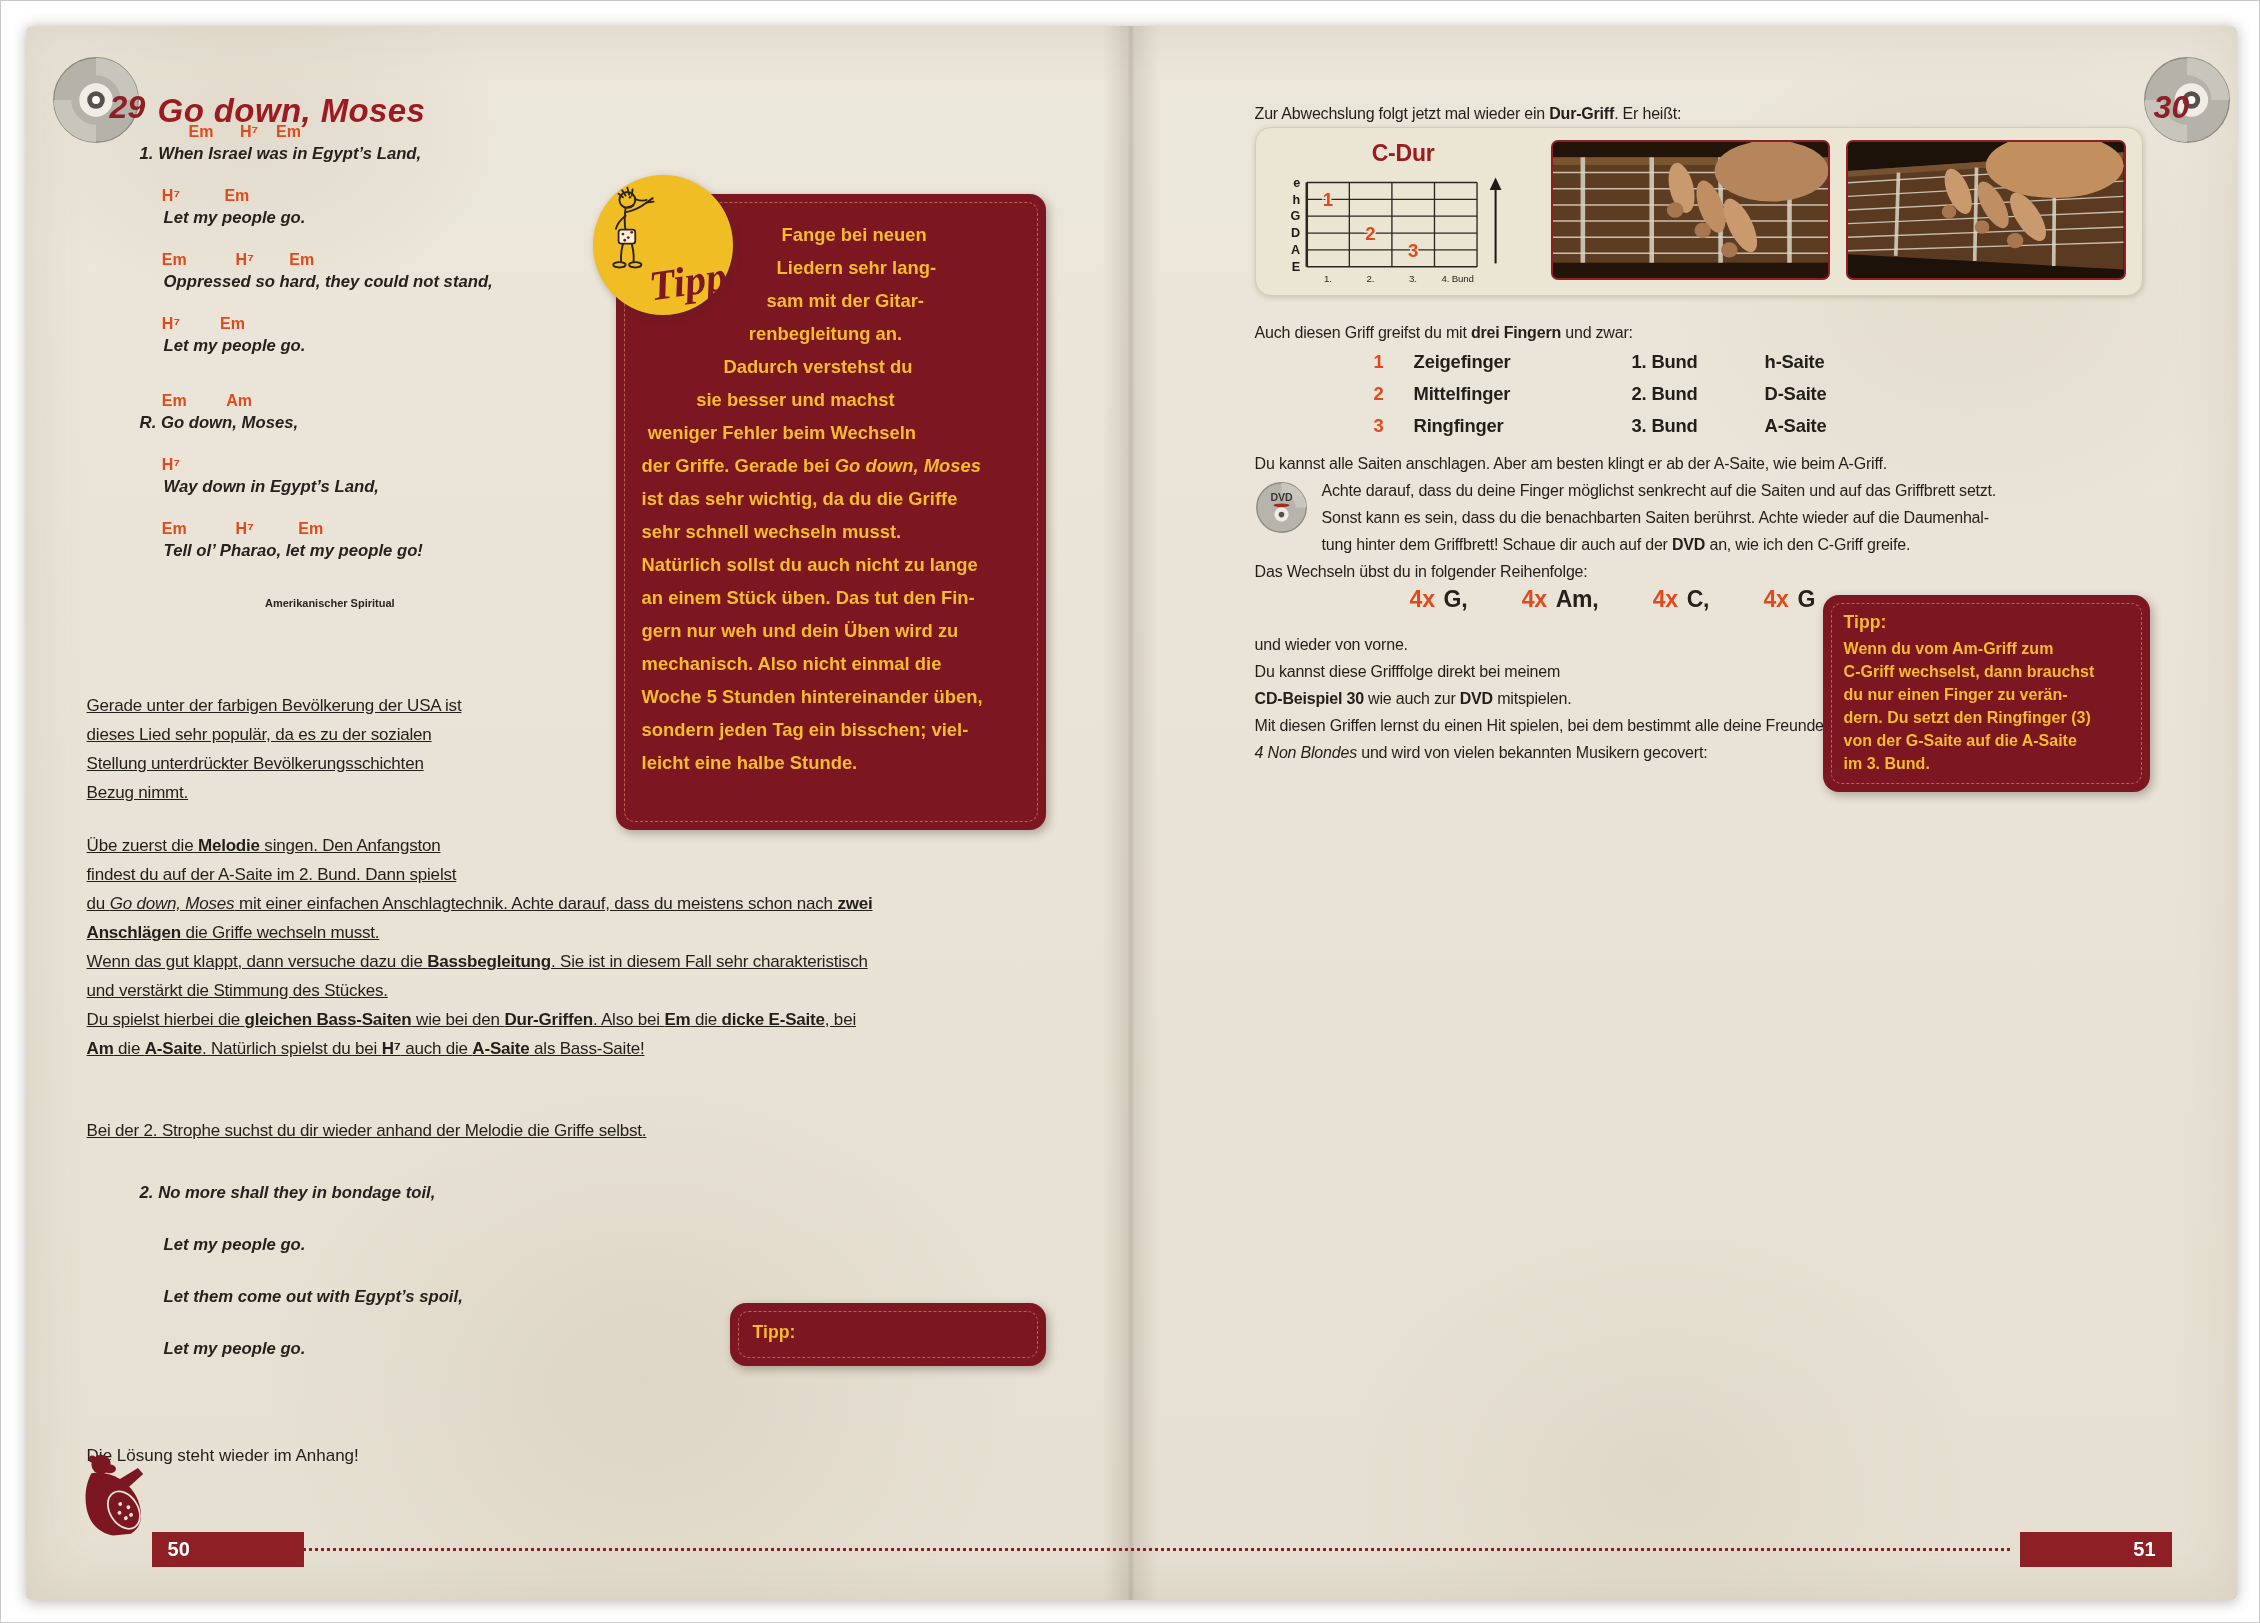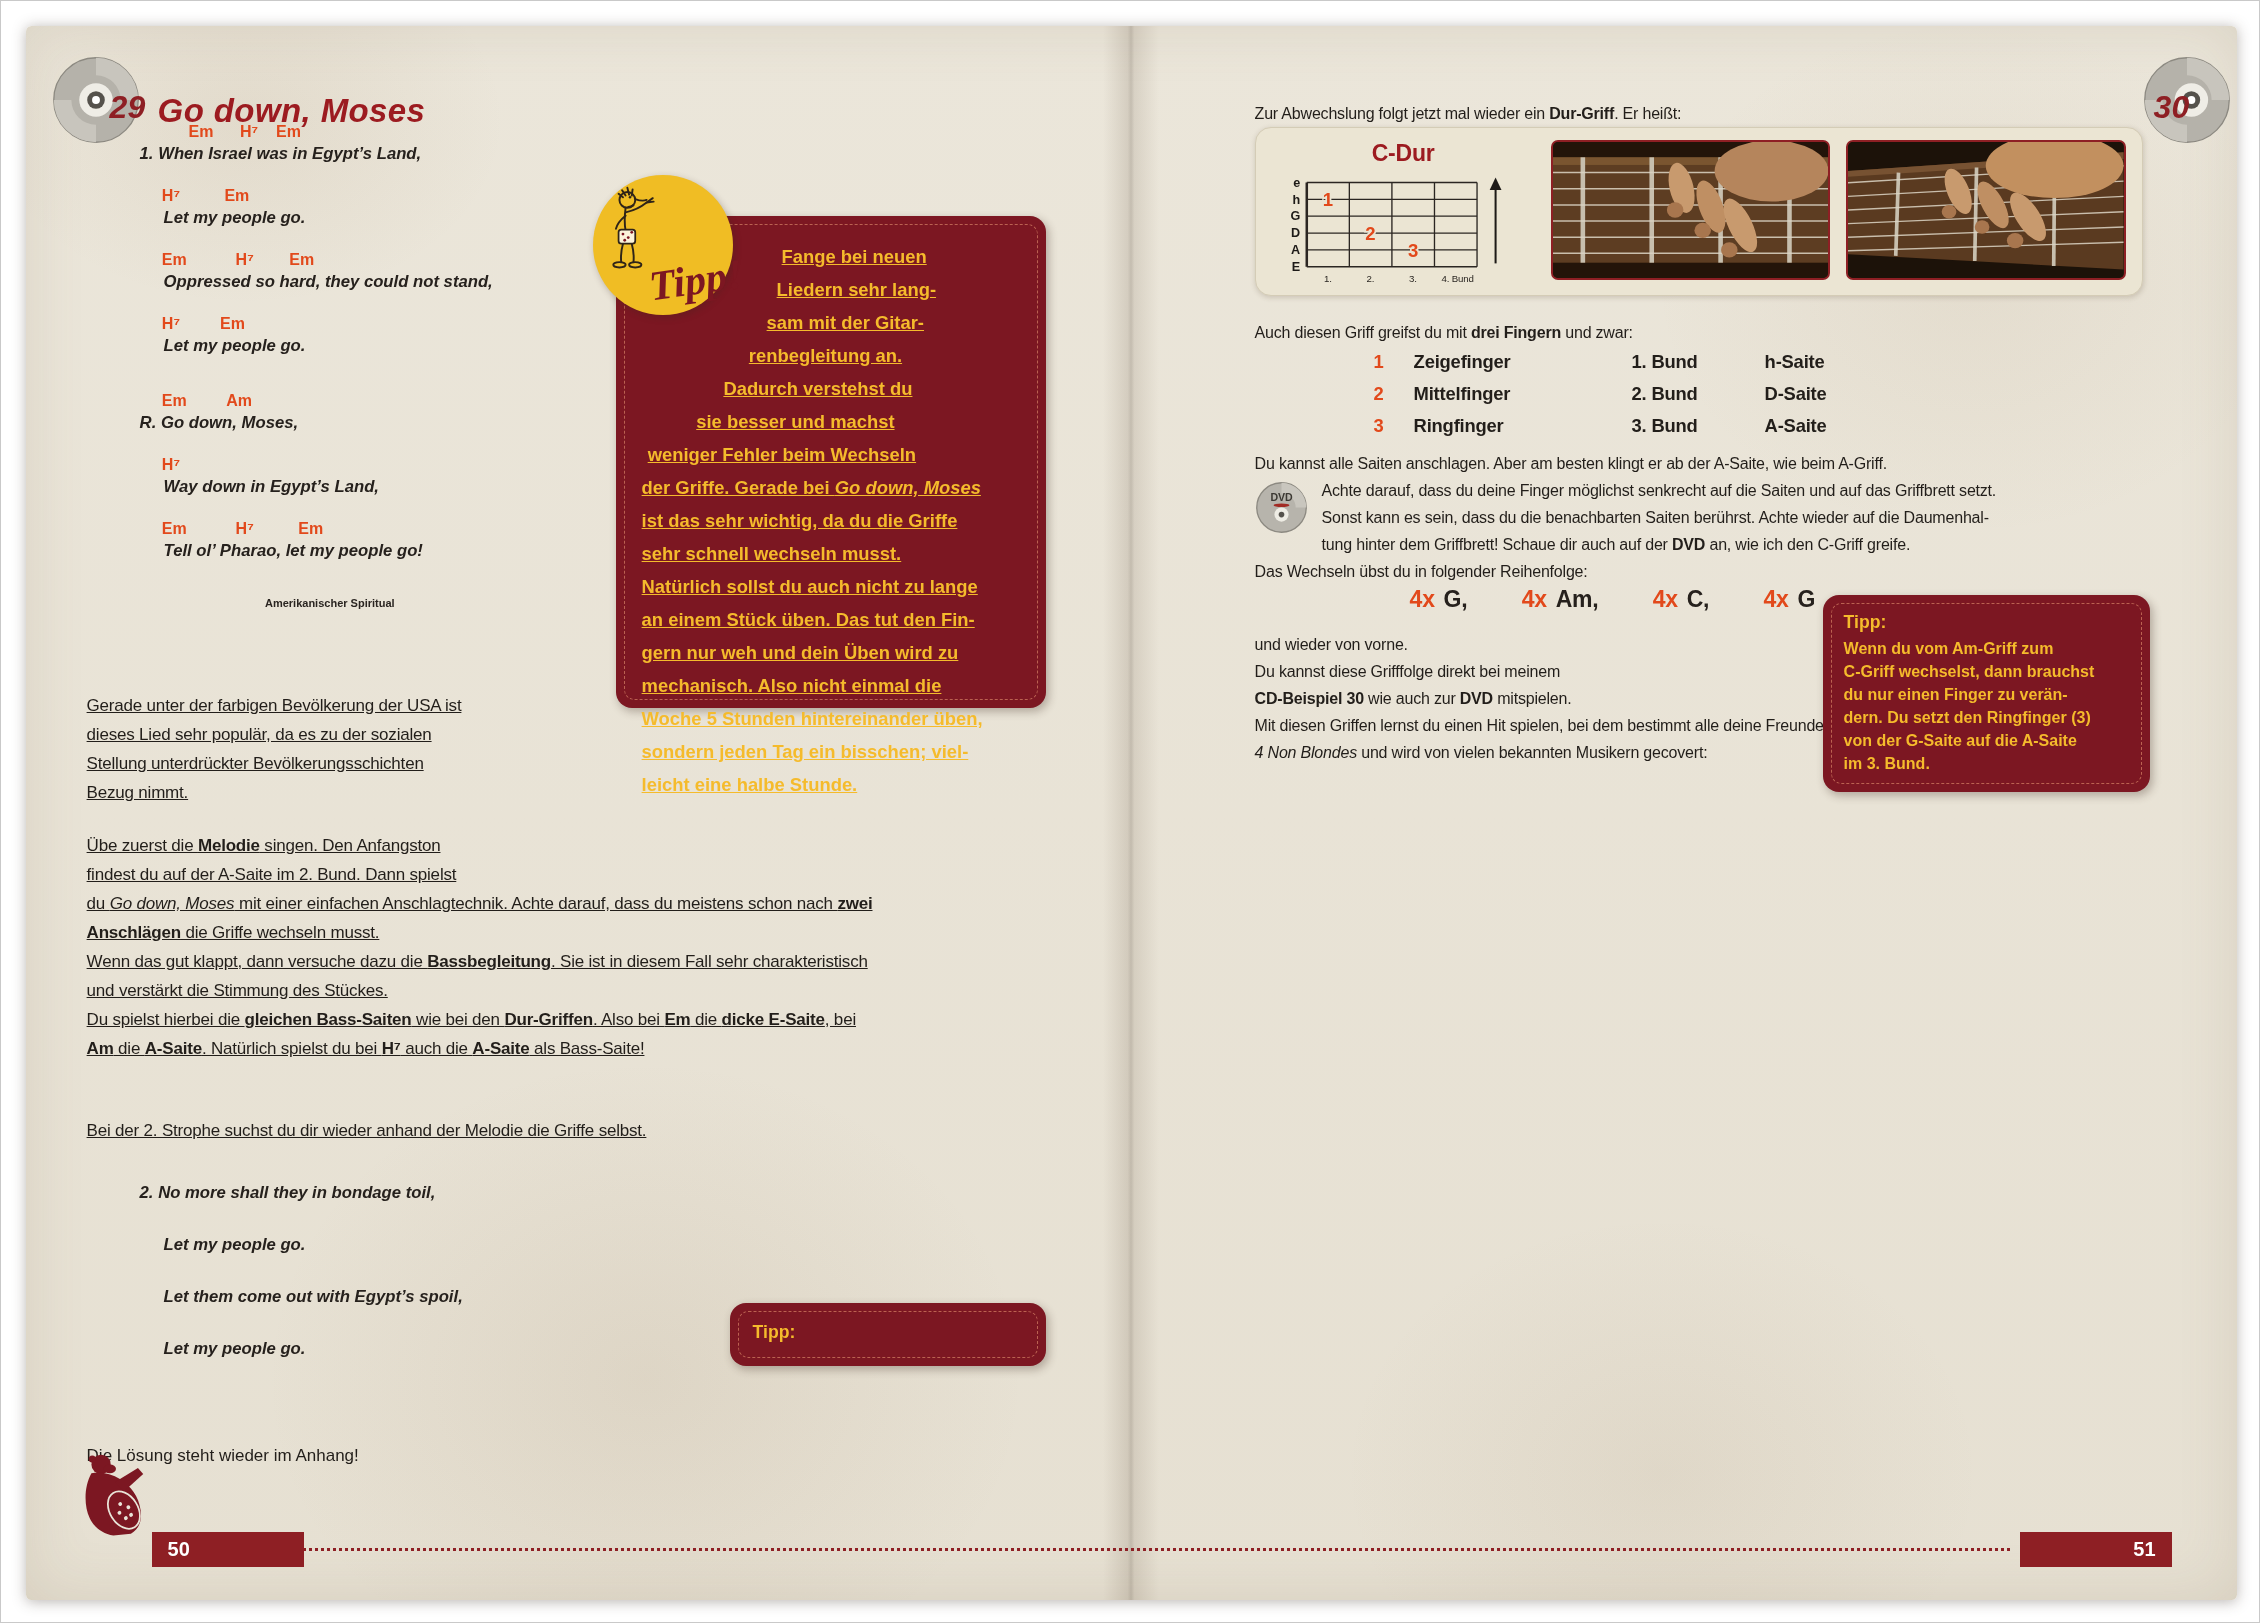--- a/index.html
+++ b/index.html
@@ -35,21 +35,21 @@
   .body-text .gap-after{margin-bottom:24px;}
   .body-text .p5{margin-top:53px;}
   .verse2{position:absolute;left:114px;top:1157px;font-weight:700;font-style:italic;font-size:16.7px;color:#26211d;}
   .v2-line{margin-bottom:32px;}
   .v2-line.ind{margin-left:24px;}
   .solution{position:absolute;left:61px;top:1403px;font-size:17px;}
 
   
   .tip-box{position:absolute;background:#7c1722;border-radius:16px;color:#f5bb2c;box-shadow:2.6px 3.5px 8.8px rgba(60,40,30,.3);}
   .tip-box::after{content:"";position:absolute;inset:8px;border:1.8px dashed rgba(238,160,120,.55);border-radius:10.5px;pointer-events:none;}
-  .tip-main{left:590px;top:190px;width:430px;height:492px;padding:24.6px 26px;text-decoration:underline;}
+  .tip-main{left:590px;top:168px;width:430px;height:636px;padding:24.6px 26px;}
   .tip-main .tip-body{font-weight:700;font-size:18.4px;line-height:33px;white-space:pre-wrap;text-align:justify;}
   .tip-spacer{float:left;width:140px;height:202px;shape-outside:polygon(0 0,140px 0,132px 53px,104px 105px,53px 167px,0 202px);}
   .tip-circle-wrap{position:absolute;left:567px;top:149px;width:140px;height:140px;z-index:3;}
   .tip-circle{position:absolute;inset:0;border-radius:50%;background:#f0bd24;box-shadow:1.8px 2.6px 7px rgba(60,40,30,.3);}
   .tip-word{position:absolute;left:56px;top:81px;font-family:"Liberation Serif",serif;font-weight:700;font-style:italic;font-size:42px;color:#7c1722;transform:rotate(-8deg);white-space:nowrap;}
   .tip-cartoon{position:absolute;left:8.8px;top:10.5px;}
   .tip-head{font-weight:700;font-size:17.6px;margin-bottom:3.5px;}
   .tip-small .tip-body{font-weight:700;font-size:16.7px;line-height:25.5px;white-space:pre-wrap;}
   .tip-folk{left:704px;top:1277px;width:316px;padding:19.3px 23px;}
   .tip-change{left:1797px;top:569px;width:327px;padding:17.6px 21px;}

